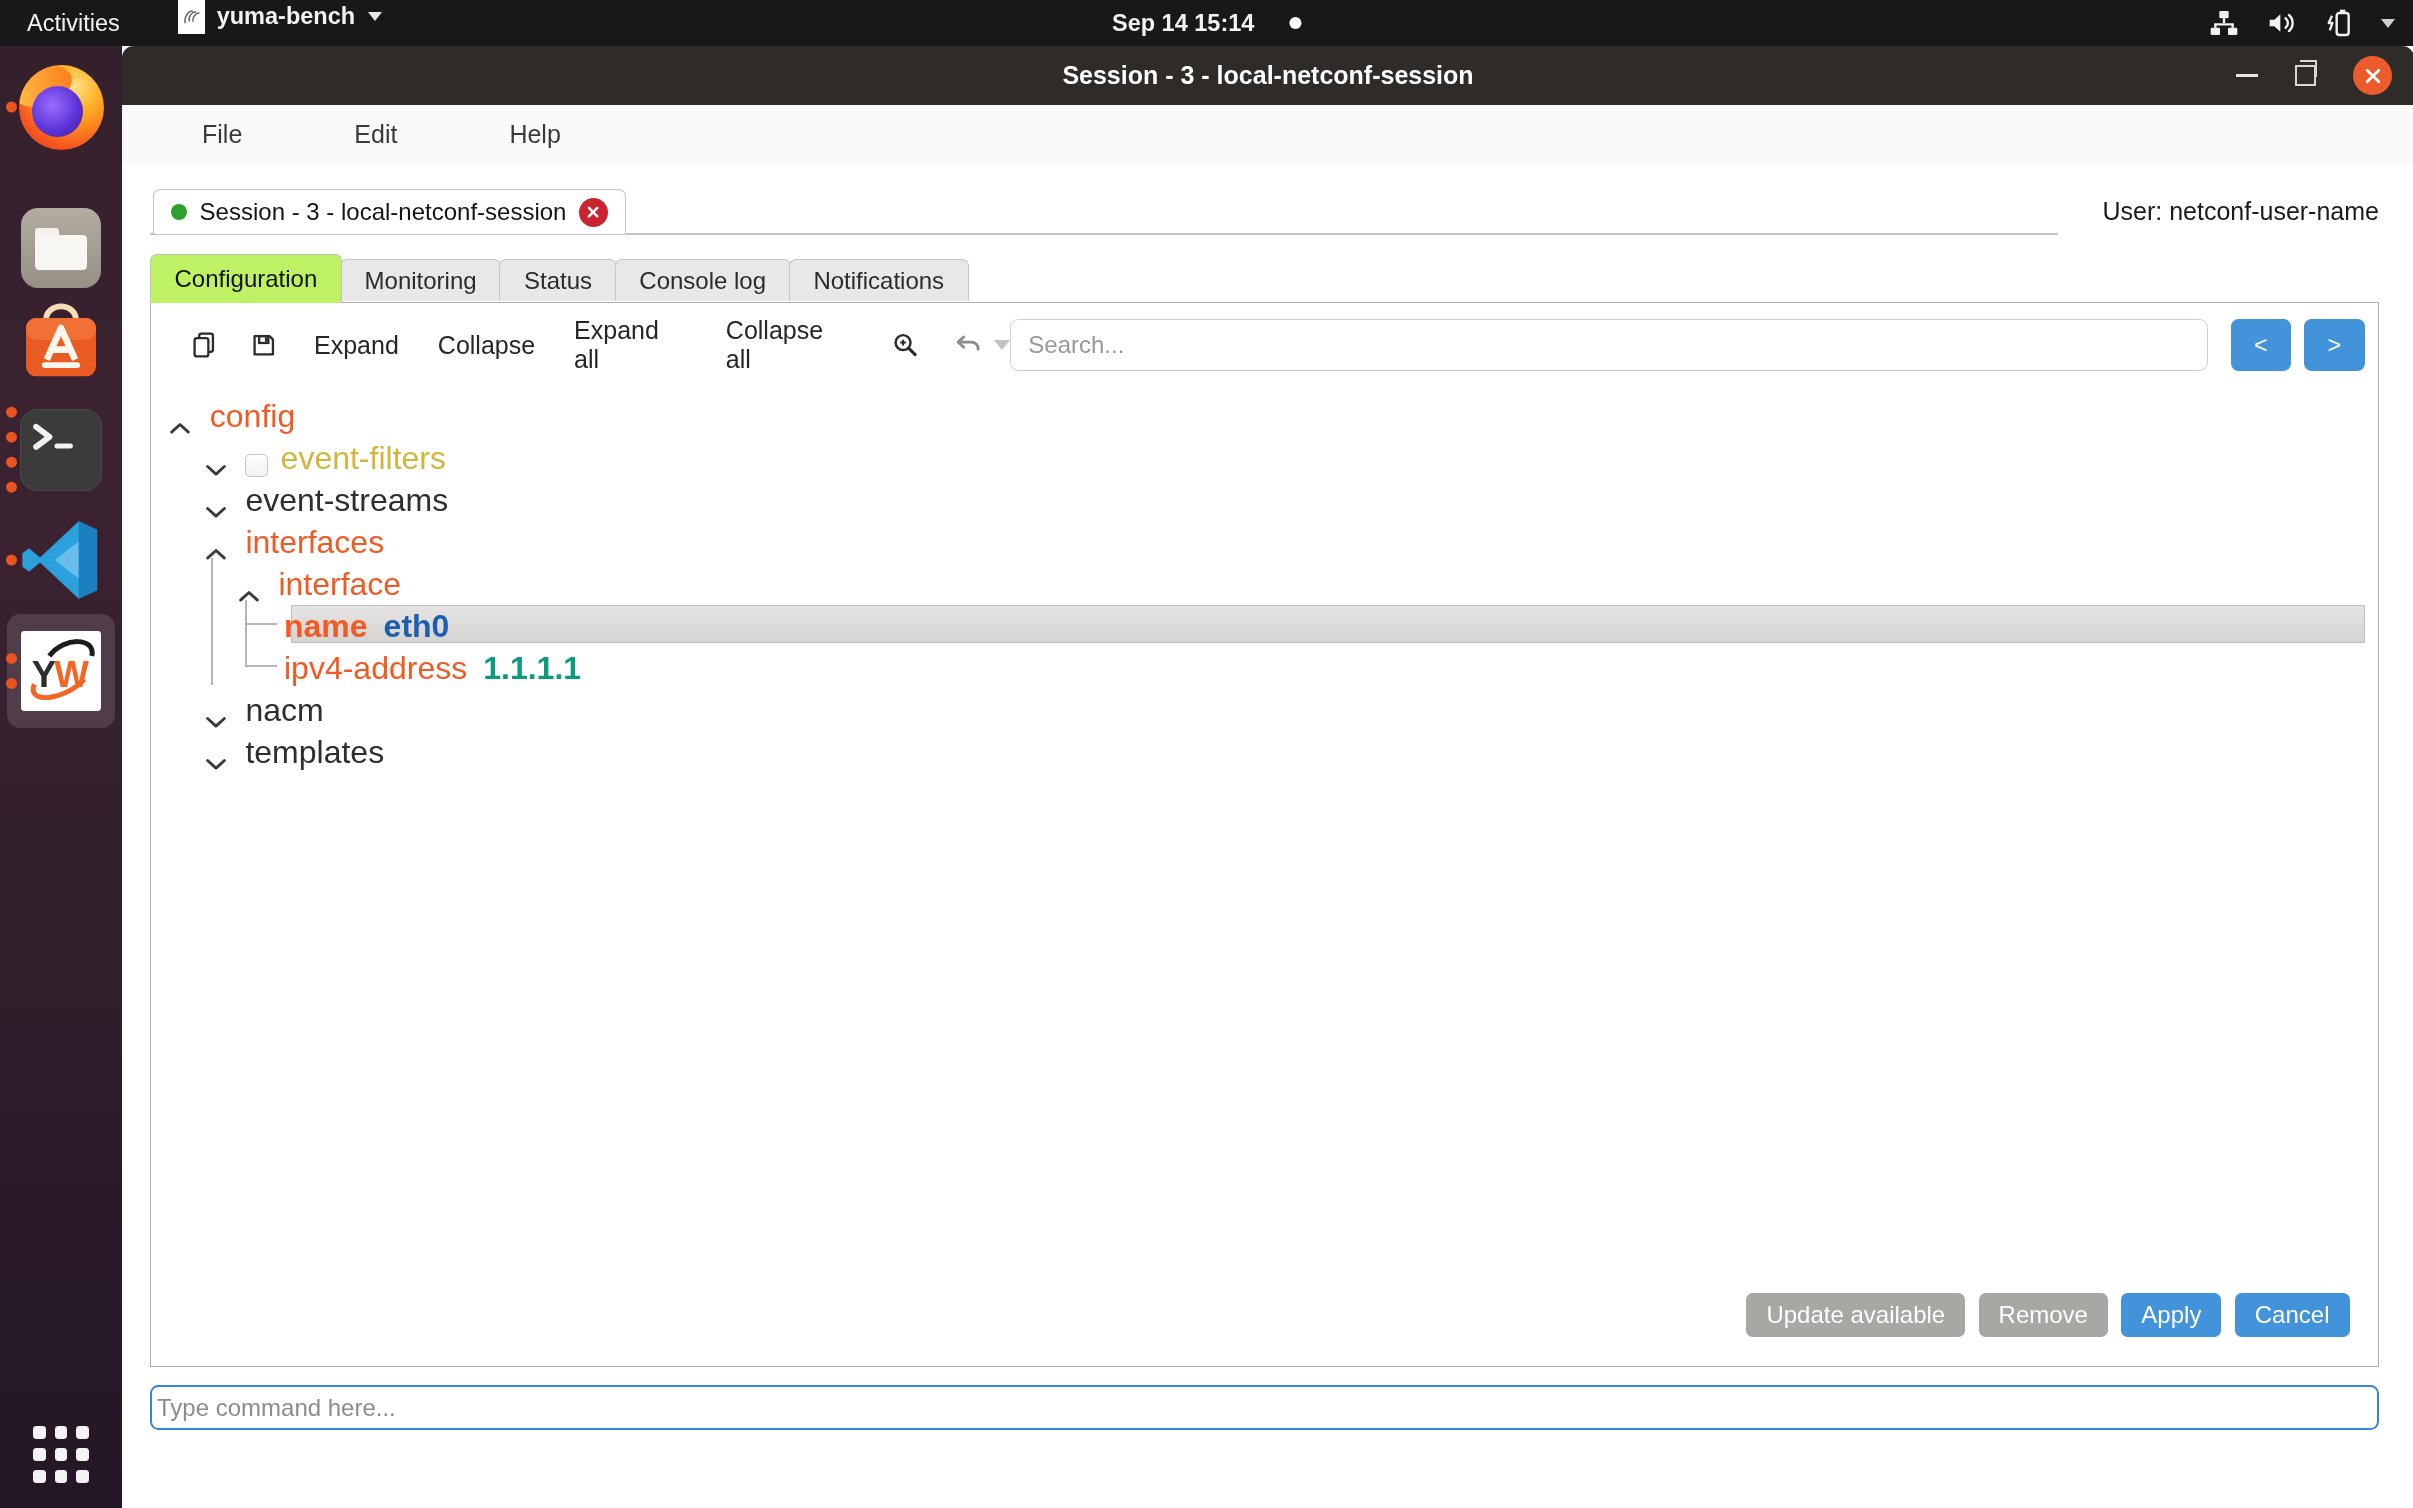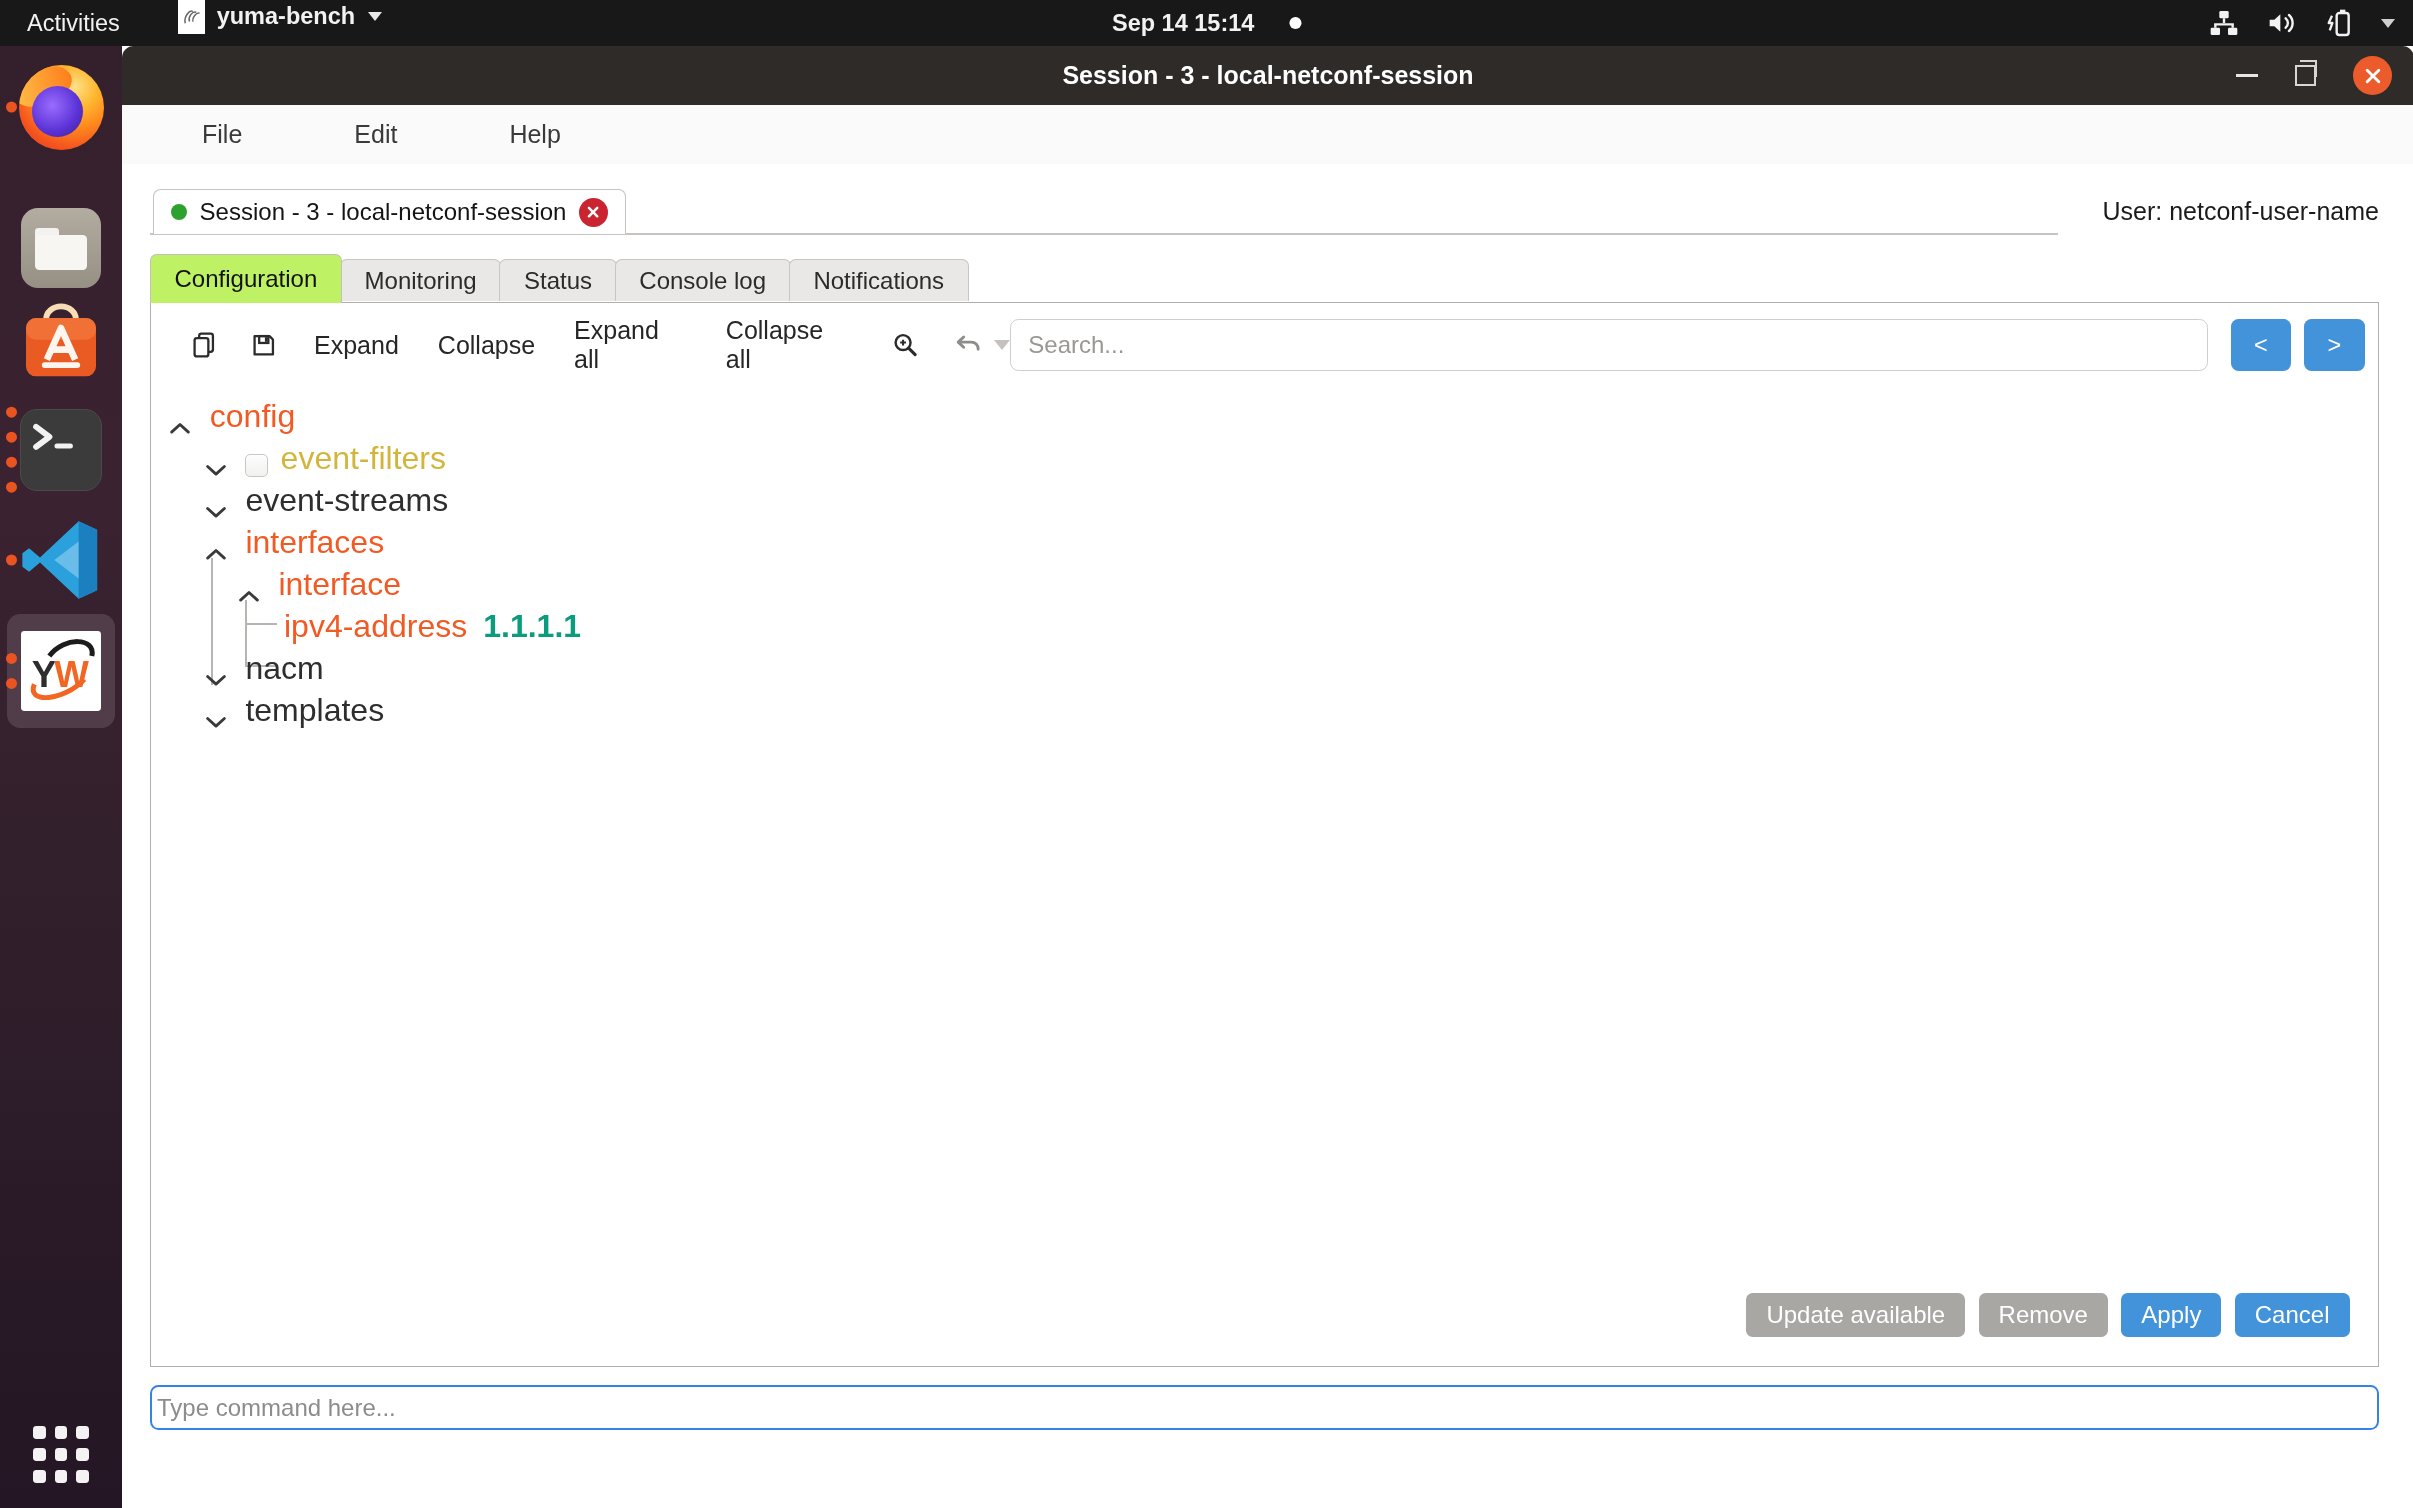--- a/index.html
+++ b/index.html
@@ -333,20 +333,26 @@
           </svg>
           <span class="tlab" style="color: rgb(242, 90, 36);">interfaces</span>
         </div>
         <div class="trow">
           <span class="sp" style="width: 87px;"></span>
           <svg class="chev" viewBox="0 0 26 15">
             <polyline points="3,12 13,3 23,12"></polyline>
           </svg>
           <span class="tlab" style="color: rgb(242, 90, 36);">interface</span>
         </div>
+        <div class="trow sel">
+          <div class="selbg"></div>
+          <span class="sp" style="width: 133px;"></span>
+          <span class="tlab" style="color: rgb(242, 90, 36); font-weight: 700;">name</span>
+          <span class="tval" style="color: rgb(29, 95, 174); font-weight: 700;">eth0</span>
+        </div>
         <div class="trow">
           <span class="sp" style="width: 133px;"></span>
           <span class="tlab" style="color: rgb(242, 90, 36);">ipv4-address</span>
           <span class="tval" style="color: rgb(11, 155, 125); font-weight: 700;">1.1.1.1</span>
         </div>
         <div class="trow">
           <span class="sp" style="width: 54px;"></span>
           <svg class="chev" viewBox="0 0 26 15">
             <polyline points="3,3 13,12 23,3"></polyline>
           </svg>

